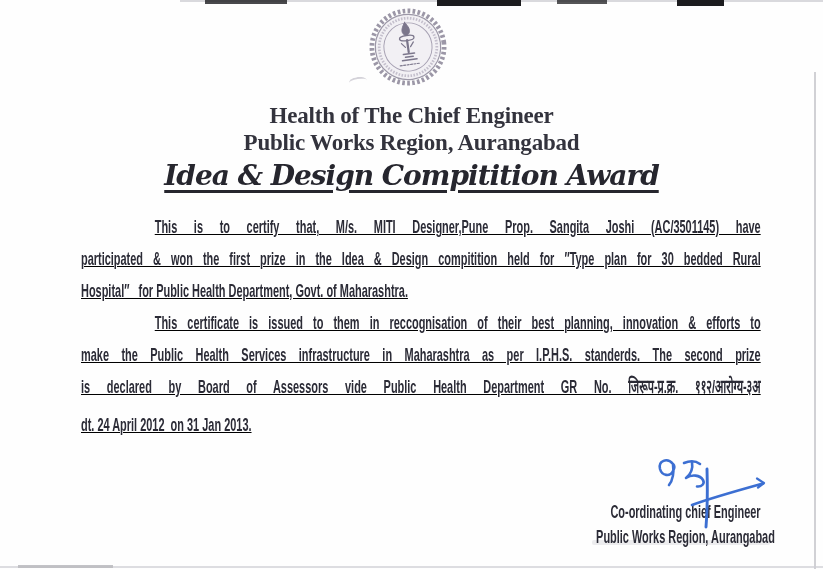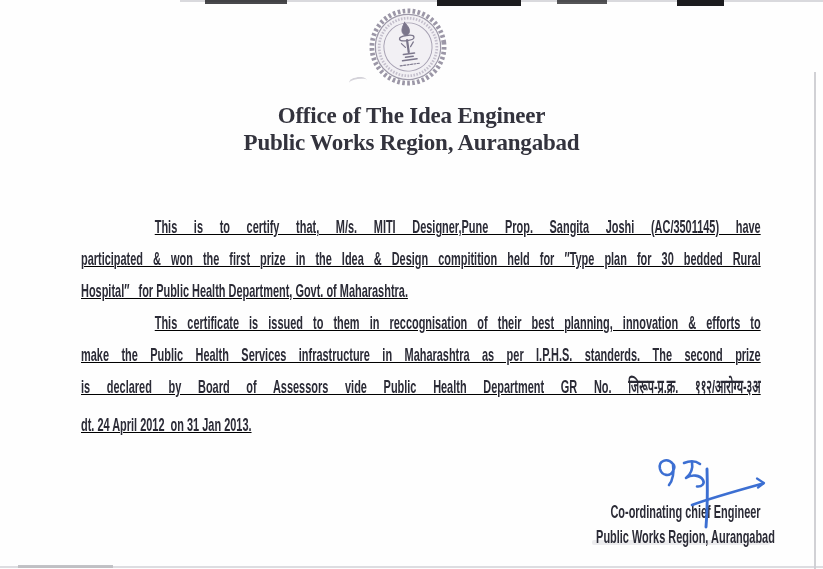--- a/index.html
+++ b/index.html
@@ -93,23 +93,24 @@
         <path d="M50 42 L50 56" stroke-width="2.6"></path>
         <path d="M43 45 L47 50 M57 45 L53 50" stroke-width="1.4"></path>
         <path d="M43.5 58 H56.5" stroke-width="1.8"></path>
         <path d="M45.5 61.5 H54.5" stroke-width="1.8"></path>
         <path d="M41.5 65 H58.5" stroke-width="1.8"></path>
         <path d="M38 70.5 H62" stroke-width="1.3" stroke-dasharray="2.4 1.6"></path>
       </g>
     </g>
   </svg>
 
-  <div class="hdr hdr-1">Office of The Idea Engineer</div>
+  <div class="hdr hdr-1">Health of The Chief Engineer</div>
   <div class="hdr hdr-2">Public Works Region, Aurangabad</div>
 
+  <div class="title">Idea &amp; Design Compitition Award</div>
 
   <div class="body-text">
     <div class="body-inner">
         <div class="body-line justify indent">This is to certify that, M/s. MITI Designer,Pune Prop. Sangita Joshi (AC/3501145) have</div>
         <div class="body-line justify">participated &amp; won the first prize in the Idea &amp; Design compitition held for ″Type plan for 30 bedded Rural</div>
         <div class="body-line">Hospital″&nbsp;&nbsp; for Public Health Department, Govt. of Maharashtra.</div>
         <div class="body-line justify indent">This certificate is issued to them in reccognisation of their best planning, innovation &amp; efforts to</div>
         <div class="body-line justify">make the Public Health Services infrastructure in Maharashtra as per I.P.H.S. standerds. The second prize</div>
         <div class="body-line justify">is declared by Board of Assessors vide Public Health Department GR No. जिरूप-प्र.क्र. ११२/आरोग्य-३अ</div>
         <div class="body-line">dt. 24 April 2012&nbsp; on 31 Jan 2013.</div>

